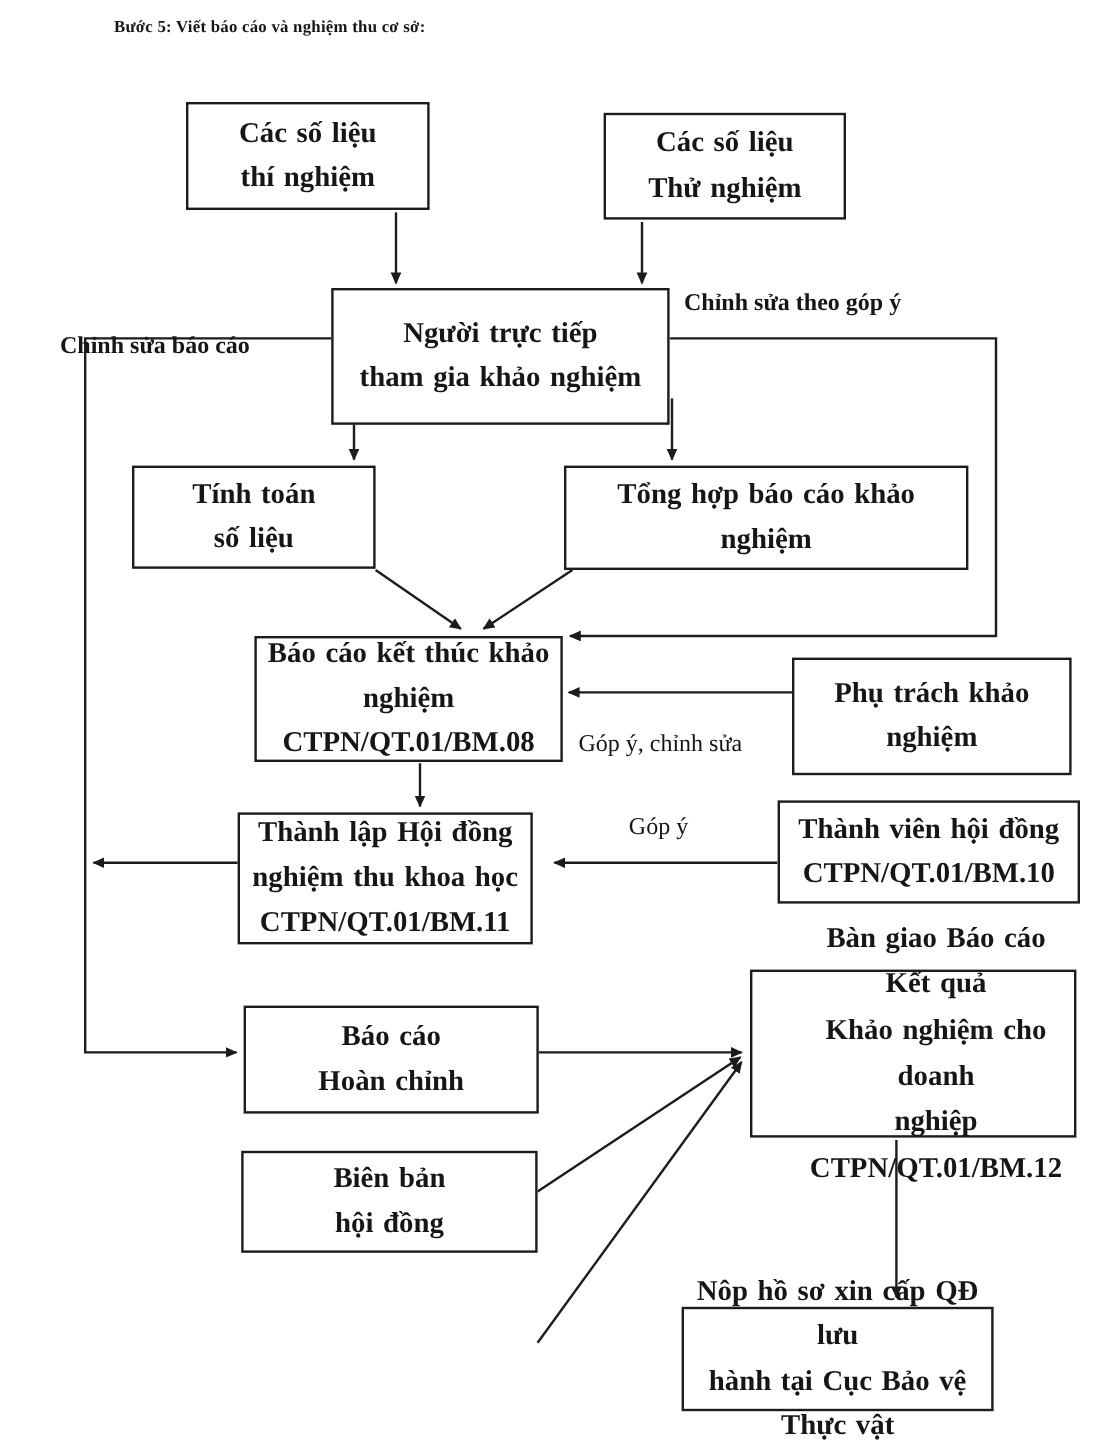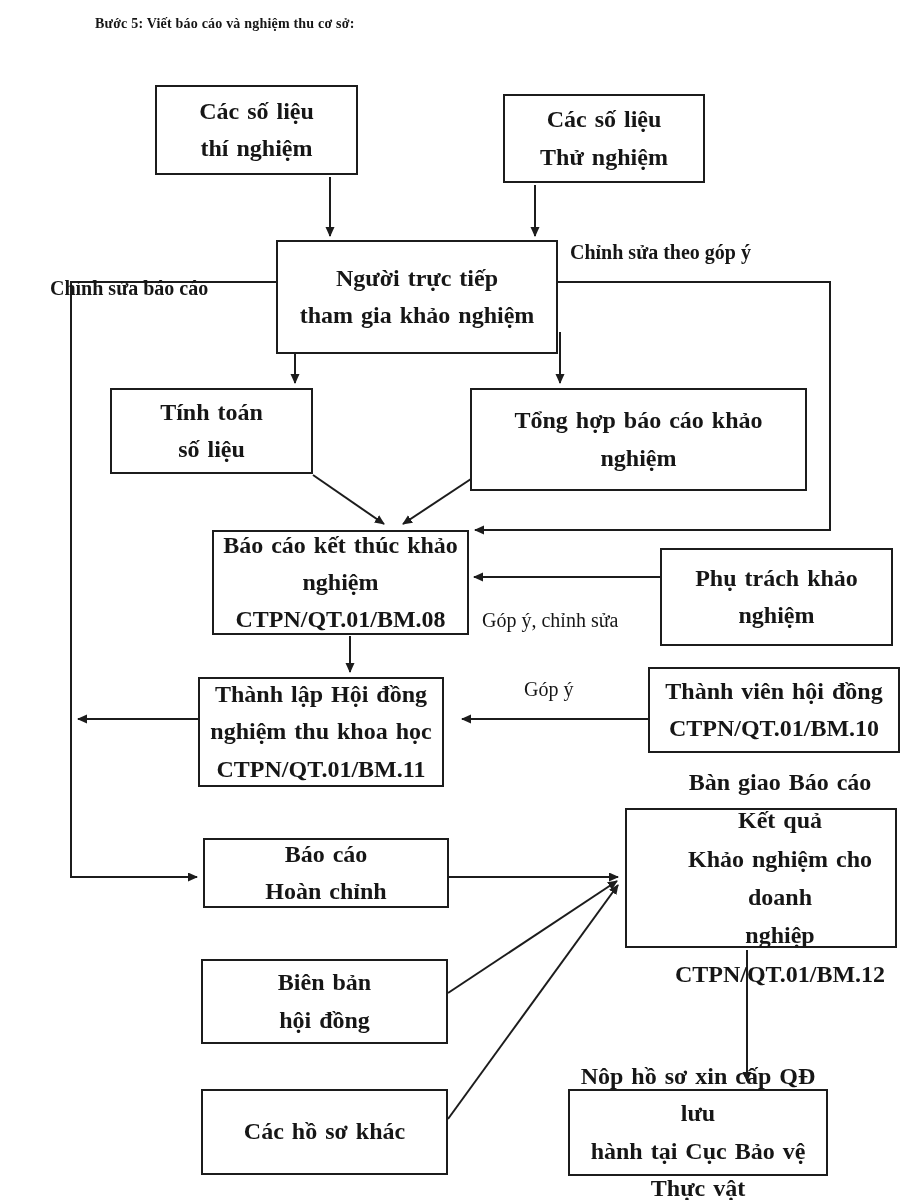--- a/index.html
+++ b/index.html
@@ -52,26 +52,26 @@
     position: absolute;
     font-size: 20px;
     white-space: nowrap;
   }
   .edge-label.bold { font-weight: 700; }
   
   .n-thi-nghiem   { left:155px; top:85px;   width:203px; height:90px; }
   .n-thu-nghiem   { left:503px; top:94px;   width:202px; height:89px; }
   .n-nguoi        { left:276px; top:240px;  width:282px; height:114px; }
   .n-tinh-toan    { left:110px; top:388px;  width:203px; height:86px; }
-  .n-tong-hop     { left:470px; top:388px;  width:337px; height:103px; }
+  .n-tong-hop     { left:470px; top:388px;  width:337px; height:87px; }
   .n-ket-thuc     { left:212px; top:530px;  width:257px; height:105px; }
   .n-phu-trach    { left:660px; top:548px;  width:233px; height:98px; }
   .n-thanh-lap    { left:198px; top:677px;  width:246px; height:110px; }
   .n-thanh-vien   { left:648px; top:667px;  width:252px; height:86px; }
-  .n-hoan-chinh   { left:203px; top:838px;  width:246px; height:70px; }
+  .n-hoan-chinh   { left:203px; top:838px;  width:246px; height:90px; }
   .n-ban-giao     { left:625px; top:808px;  width:272px; height:140px; line-height:1.6;padding-left:44px; }
   .n-bien-ban     { left:201px; top:959px;  width:247px; height:85px; }
   .n-ho-so-khac   { left:201px; top:1089px; width:247px; height:86px; }
   .n-nop-ho-so    { left:568px; top:1089px; width:260px; height:87px; }
   .l-chinh-sua-bao-cao   { left:50px;  top:241px;margin-top:36px; }
   .l-chinh-sua-theo-gop-y{ left:570px; top:241px; }
   .l-gop-y-chinh-sua     { left:482px; top:585px;margin-top:24px; }
   .l-gop-y               { left:524px; top:678px; }
 </style>
 </head>
@@ -128,21 +128,20 @@
   <div class="node n-thanh-vien">Thành viên hội đồng
 CTPN/QT.01/BM.10</div>
   <div class="node n-hoan-chinh">Báo cáo
 Hoàn chỉnh</div>
   <div class="node n-ban-giao">Bàn giao Báo cáo Kết quả
 Khảo nghiệm cho doanh
 nghiệp
 CTPN/QT.01/BM.12</div>
   <div class="node n-bien-ban">Biên bản
 hội đồng</div>
-  <div class="node n-ho-so-khac">Các hồ sơ khác</div>
   <div class="node n-nop-ho-so">Nôp hồ sơ xin cấp QĐ lưu
 hành tại Cục Bảo vệ Thực vật</div>
 
   <div class="edge-label bold l-chinh-sua-bao-cao">Chỉnh sửa báo cáo</div>
   <div class="edge-label bold l-chinh-sua-theo-gop-y">Chỉnh sửa theo góp ý</div>
   <div class="edge-label l-gop-y-chinh-sua">Góp ý, chỉnh sửa</div>
   <div class="edge-label l-gop-y">Góp ý</div>
 
 </div>
 

